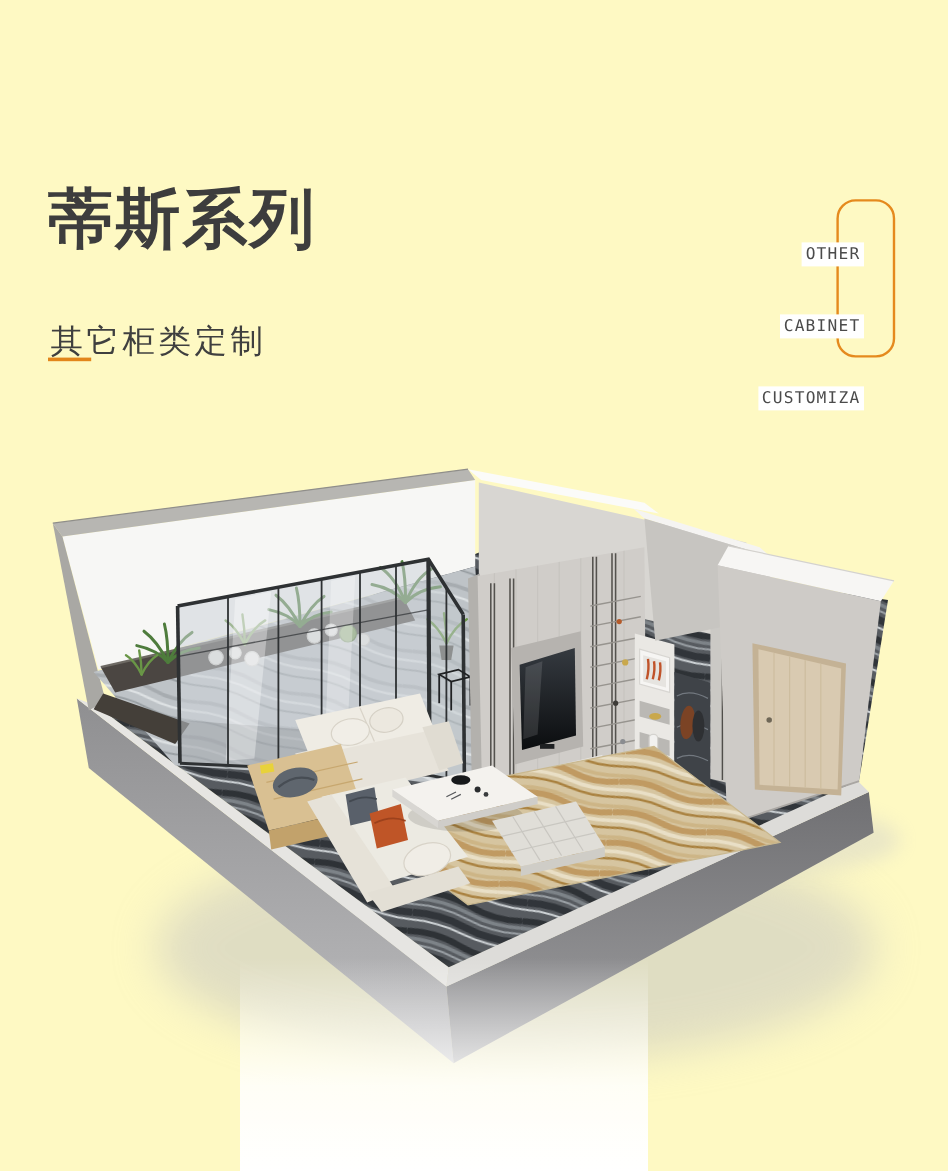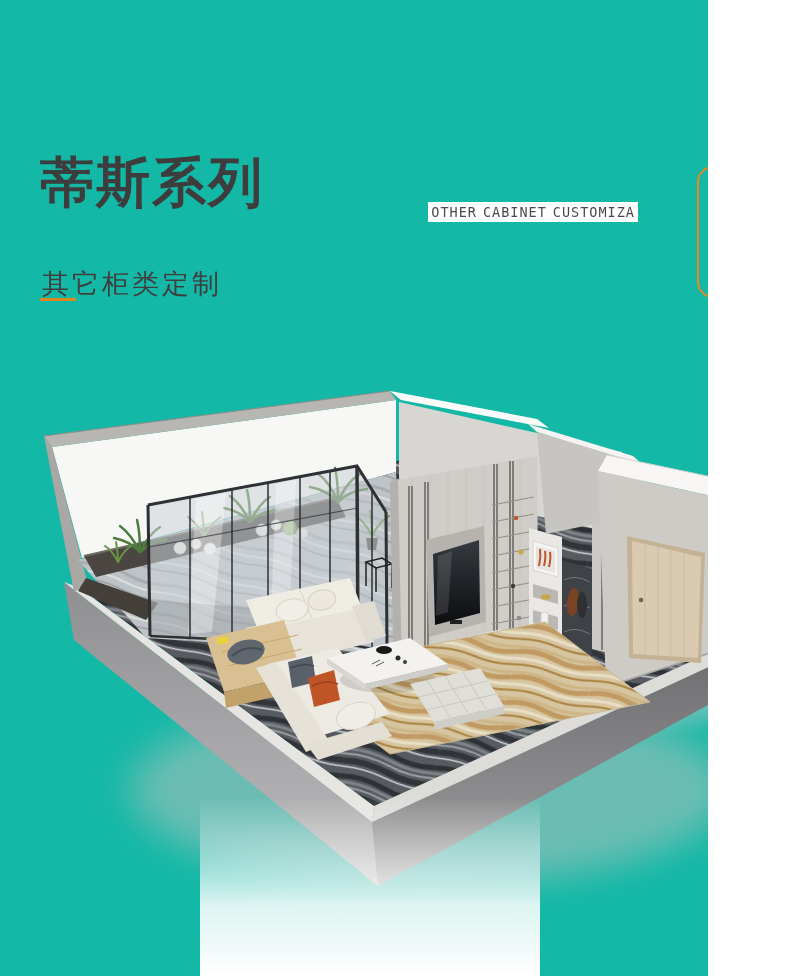--- a/index.html
+++ b/index.html
@@ -1,30 +1,30 @@
 <!DOCTYPE html>
 <html><head>
 <meta charset="utf-8">
 <style>
   html,body{margin:0;padding:0;background:#ffffff;}
-  .page{position:relative;width:708px;height:976px;background:#14b8a6;overflow:hidden;
+  .page{position:relative;width:790px;height:976px;background:#fef9c3;overflow:hidden;
         font-family:"DejaVu Sans","Liberation Sans",sans-serif;}
   
   .hdr-title{position:absolute;left:40px;top:152px;font-size:54px;font-weight:600;
              color:#3d3d3d;letter-spacing:2px;line-height:1.15;}
   .hdr-sub{position:absolute;left:42px;top:226px;font-size:27px;font-weight:400;
            color:#3f3f3f;letter-spacing:3px;margin-top:40px;}
   .hdr-rule{position:absolute;left:40px;top:298px;width:36px;height:3px;background:#E2861B;}
   
   .badge-rect{position:absolute;left:697px;top:166px;width:49px;height:132px;
               border:2px solid #E58A1E;border-radius:16px;box-sizing:border-box;z-index:1;}
-  .badge-text{position:absolute;top:202px;right:70px;display:flex;flex-direction:row;
+  .badge-text{position:absolute;top:202px;right:70px;display:flex;flex-direction:column;
               align-items:flex-end;z-index:2;
               font-family:"DejaVu Sans Mono","Liberation Mono",monospace;
-              font-size:13.5px;line-height:20px;color:#4b4b4b;letter-spacing:1px;}
+              font-size:13.5px;line-height:20px;color:#4b4b4b;letter-spacing:1px;gap:40px;}
   .badge-text span{background:#ffffff;padding:0 3px;}
   
   .room{position:absolute;left:0;top:376px;width:790px;height:600px;}
 </style>
 </head>
 <body>
 
 <div class="page">
 
   <div class="hdr-title">蒂斯系列</div>

